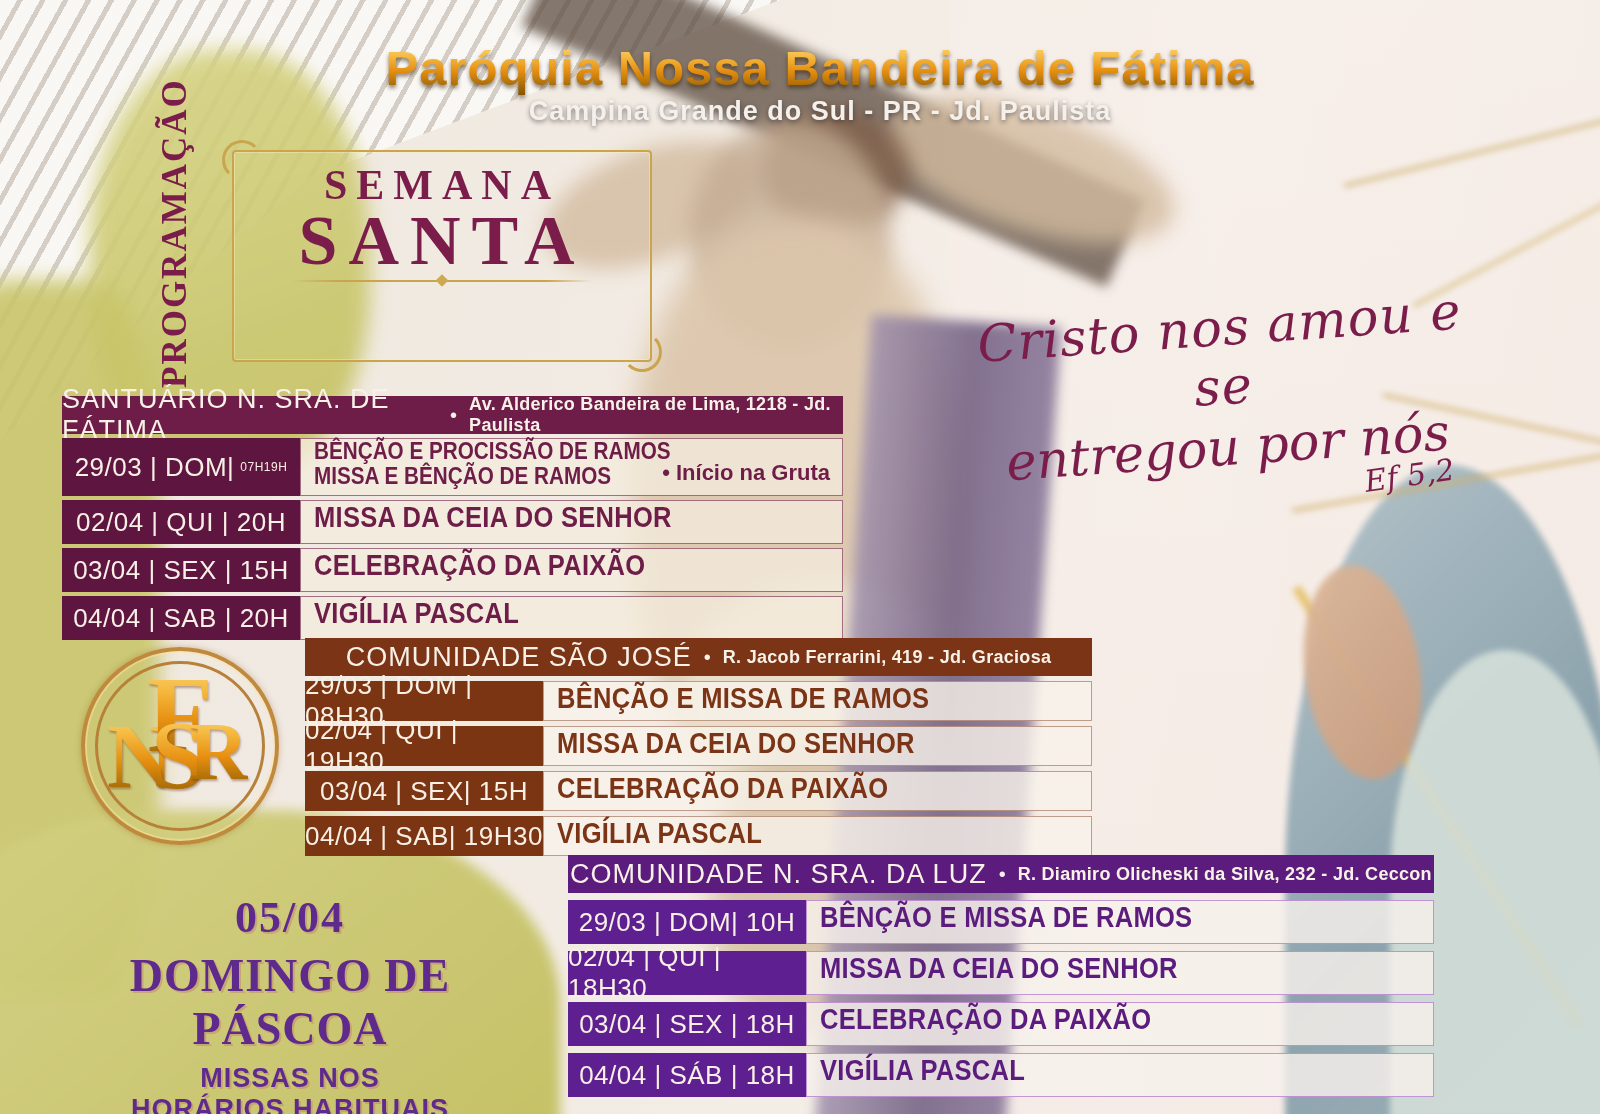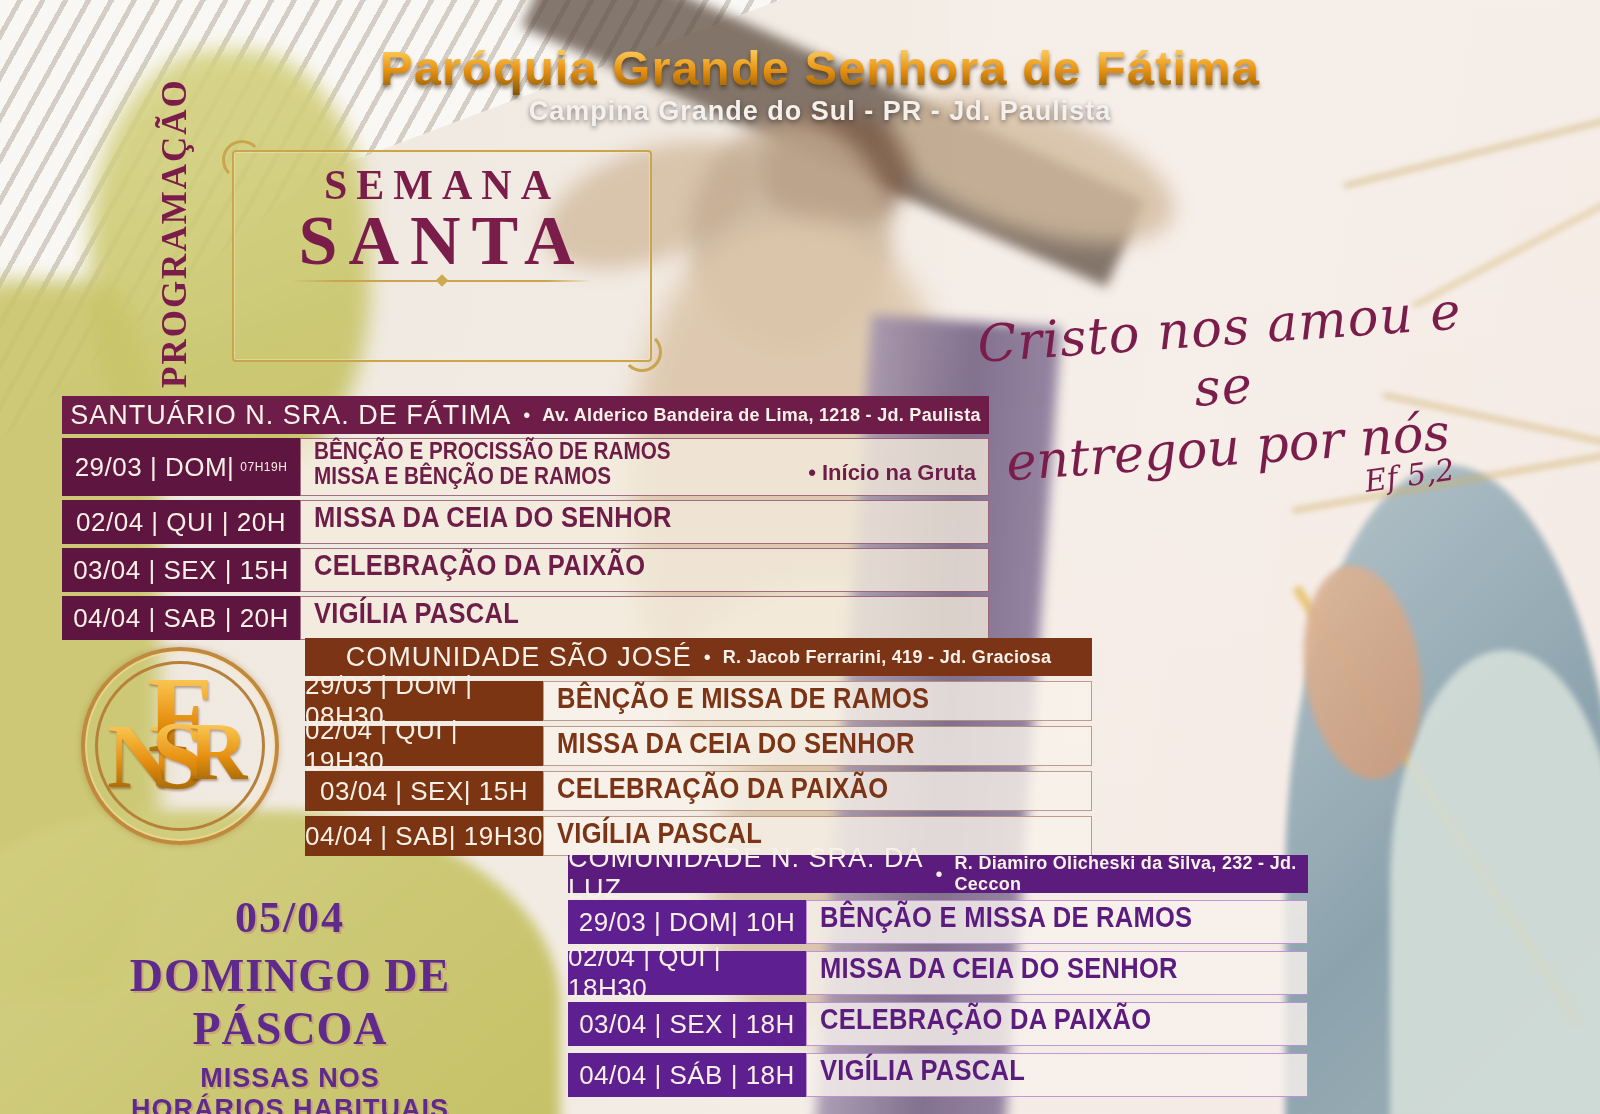--- a/index.html
+++ b/index.html
@@ -67,36 +67,36 @@
   .tbl-bullet{font-size:20px;}
   .trow{display:flex;margin-top:4px;border-radius:22px;}
   .tleft{width:238px;flex:0 0 238px;display:flex;align-items:center;justify-content:center;color:#f8efe5;font-size:26px;letter-spacing:.5px;}
   .tright{position:relative;flex:1;display:flex;align-items:flex-start;padding-left:13px;}
   .ev{display:inline-block;font-weight:bold;font-size:29px;transform:scaleX(.88);transform-origin:left center;letter-spacing:.3px;white-space:nowrap;}
   .times{display:flex;line-height:1.02;font-size:12px;margin-left:6px;text-align:left;}
   .ev-stack{display:flex;flex-direction:column;line-height:1.08;}
   .ev-stack span{display:inline-block;font-weight:bold;font-size:23px;transform:scaleX(.9);transform-origin:left center;white-space:nowrap;}
   .note{position:absolute;right:12px;bottom:9px;font-weight:bold;font-size:22px;}
 
-  .tbl1{left:62px;top:396px;width:927px;}
+  .tbl1{left:62px;top:396px;width:781px;}
   .tbl1 .tbl-head{background:#6e1d48;}
   .tbl1 .tleft{background:#5e1640;}
   .tbl1 .tright{background:rgba(243,236,221,.78);border:1px solid rgba(110,29,72,.6);}
   .tbl1 .trow{height:44px;}
   .tbl1 .trow.special{height:58px;}
   .tbl1 .tright,.tbl1 .note,.tbl1 .ev,.tbl1 .ev-stack span{color:#6e1d48;}
 
   .tbl2{left:305px;top:638px;width:787px;}
   .tbl2 .tbl-head{background:#7b3415;}
   .tbl2 .tleft{background:#7c3513;}
   .tbl2 .tright{background:rgba(248,242,234,.8);border:1px solid rgba(122,52,21,.45);}
   .tbl2 .trow{height:40px;margin-top:5px;}
   .tbl2 .ev{color:#7b3415;}
 
-  .tbl3{left:568px;top:855px;width:740px;}
+  .tbl3{left:568px;top:855px;width:866px;}
   .tbl3 .tbl-head{background:#5b1c7e;}
   .tbl3 .tleft{background:#5e2090;}
   .tbl3 .tright{background:rgba(246,240,236,.82);border:1px solid rgba(160,90,200,.6);}
   .tbl3 .trow{height:44px;margin-top:7px;}
   .tbl3 .ev{color:#5b1c7e;}
 
   
   .logo{left:81px;top:647px;width:190px;height:190px;border-radius:50%;border:4px solid #c08a3e;
     box-shadow:inset 0 0 0 2px rgba(255,225,160,.5),0 0 6px rgba(140,90,20,.35);}
   .logo-inner{position:absolute;left:10px;top:10px;right:10px;bottom:10px;border-radius:50%;border:3px solid #b8813a;}
@@ -136,21 +136,21 @@
   <div class="abs veil-outer blur3"></div>
   <div class="abs veil-trim blur3"></div>
   <div class="abs veil-inner blur3"></div>
   <div class="abs mary-face blur3"></div>
   <div class="abs wheat3 blur3"></div>
   <div class="abs cactus-top blur10"></div>
   <div class="abs cactus-band blur10"></div>
   <div class="abs cactus-bottom blur6"></div>
 
   <div class="abs title-wrap">
-    <div class="parish-title gold-text">Paróquia Grande Senhora de Fátima</div>
+    <div class="parish-title gold-text">Paróquia Nossa Bandeira de Fátima</div>
     <div class="parish-sub">Campina Grande do Sul - PR -  Jd. Paulista</div>
   </div>
 
   <div class="abs side-label">PROGRAMAÇÃO</div>
 
   <div class="abs frame">
     <div class="curl tl"></div>
     <div class="curl br"></div>
     <div class="ev-line1">SEMANA</div>
     <div class="ev-line2">SANTA</div>

